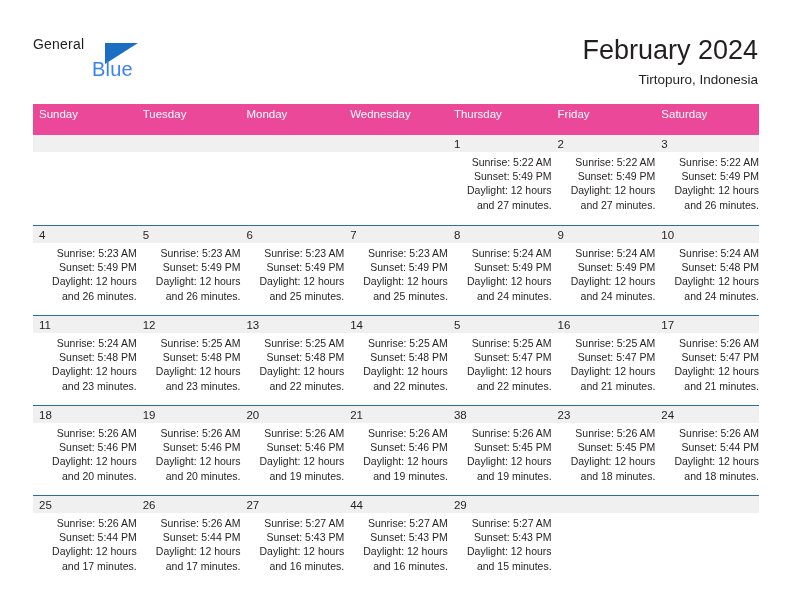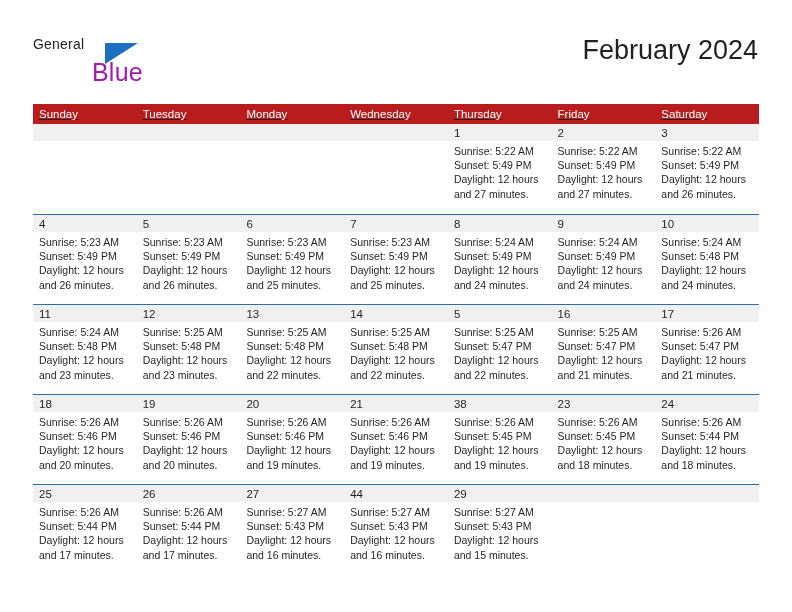--- a/index.html
+++ b/index.html
@@ -53,22 +53,22 @@
     top: 7px;
     width: 0;
     height: 0;
     border-left: 33px solid #1b6ec2;
     border-bottom: 21px solid transparent;
   }
   .brand-blue {
     position: absolute;
     left: 59px;
     top: 22px;
-    font-size: 25px;
-    color: #a21caf;
+    font-size: 20px;
+    color: #3b82f6;
     letter-spacing: 0.2px;
     font-family: "Liberation Sans", sans-serif;
   }
 
   .title-block {
     position: absolute;
     right: 34px;
     top: 34px;
     text-align: right;
   }
@@ -90,23 +90,22 @@
   
   .calendar {
     position: absolute;
     left: 33px;
     top: 104px;
     width: 726px;
   }
 
   .weekday-row {
     display: flex;
-    background: #b91c1c;
-    height: 20px;
-    text-decoration: underline;
+    background: #ec4899;
+    height: 31px;
   }
   .weekday {
     flex: 1 1 0;
     color: #ffffff;
     font-size: 11.5px;
     line-height: 21px;
     padding-left: 6px;
     box-sizing: border-box;
     white-space: nowrap;
   }
@@ -144,20 +143,21 @@
     font-size: 11.5px;
     line-height: 16px;
     color: #231f20;
     position: relative;
     z-index: 2;
   }
   .cell-lines {
     margin-top: 3px;
     position: relative;
     z-index: 2;
+    text-align: right;
   }
   .cell-line {
     font-size: 10.5px;
     line-height: 14.2px;
     color: #231f20;
     white-space: nowrap;
   }
   .cell.empty .daynum,
   .cell.empty .cell-lines {
     visibility: hidden;
@@ -171,20 +171,21 @@
   <div class="top-bar">
 
     <div class="brand">
       <span class="brand-general">General</span>
       <span class="brand-triangle"></span>
       <span class="brand-blue">Blue</span>
     </div>
 
     <div class="title-block">
       <div class="month-title">February 2024</div>
+      <div class="location">Tirtopuro, Indonesia</div>
     </div>
 
   </div>
 
   <div class="calendar">
     <div class="weekday-row" id="weekday-row">
         <div class="weekday">Sunday</div>
         <div class="weekday">Tuesday</div>
         <div class="weekday">Monday</div>
         <div class="weekday">Wednesday</div>

